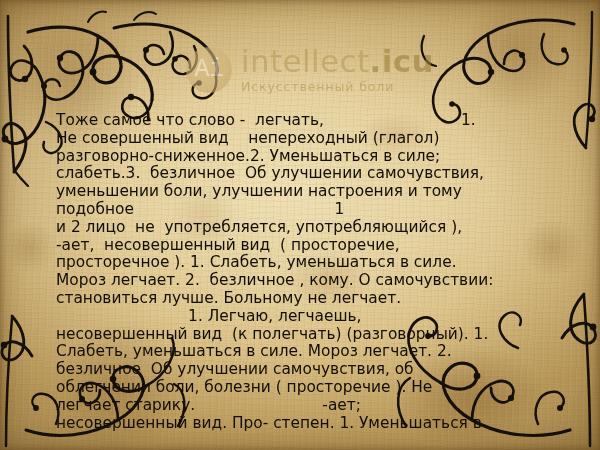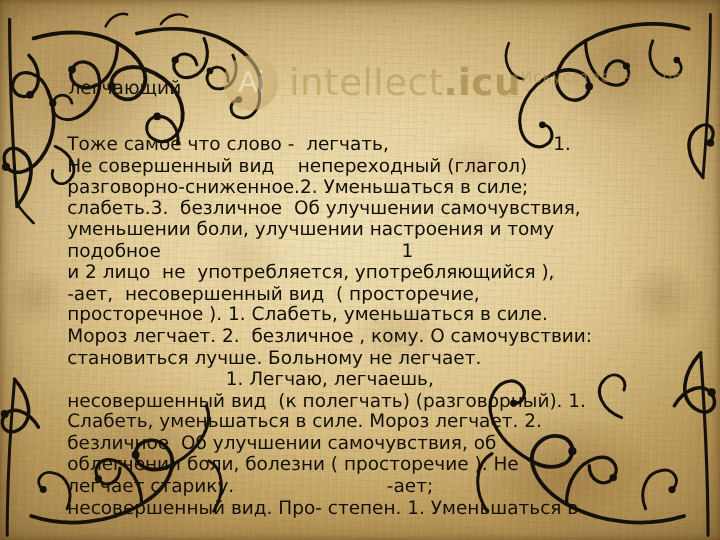--- a/index.html
+++ b/index.html
@@ -65,24 +65,24 @@
     position:absolute;left:186px;top:46px;
     display:flex;align-items:center;gap:9px;
     opacity:.60;
   }
   .wm-badge{
     width:46px;height:46px;border-radius:50%;
     background:radial-gradient(circle at 38% 32%, #d9c089 0%, #cdb074 55%, #bb9c5d 100%);
     display:flex;align-items:center;justify-content:center;
     color:#f3ead0;font-size:25px;line-height:1;font-weight:400;
     letter-spacing:-.5px;
-    font-family:Liberation Sans, sans-serif;
+    font-family:Liberation Mono, monospace;
     text-align:center;
   }
-  .wm-text{display:flex;line-height:1;}
+  .wm-text{display:flex;flex-direction:column;line-height:1;}
   .wm-title{
     font-size:31px;color:#b79a57;letter-spacing:.4px;
     font-family:"DejaVu Sans","Liberation Sans",sans-serif;
   }
   .wm-title b{color:#9d7f3c;font-weight:700;}
   .wm-sub{
     margin-top:4px;font-size:12.5px;color:#b09351;letter-spacing:.9px;
   }
 
   
@@ -210,17 +210,16 @@
   <div class="watermark">
     <div class="wm-badge">
       <span>Ai</span>
     </div>
     <div class="wm-text">
       <div class="wm-title"><span>intellect</span><b>.icu</b></div>
       <div class="wm-sub">Искусственный  боли</div>
     </div>
   </div>
 
-  <div class="headword">легчающий</div>
 
   <div class="body-text" id="body-text"><span class="ln">Тоже самое что слово -  легчать,                            1.</span><span class="ln">Не совершенный вид    непереходный (глагол)</span><span class="ln">разговорно-сниженное.2. Уменьшаться в силе;</span><span class="ln">слабеть.3.  безличное  Об улучшении самочувствия,</span><span class="ln">уменьшении боли, улучшении настроения и тому</span><span class="ln">подобное                                         1</span><span class="ln">и 2 лицо  не  употребляется, употребляющийся ),</span><span class="ln">-ает,  несовершенный вид  ( просторечие,</span><span class="ln">просторечное ). 1. Слабеть, уменьшаться в силе.</span><span class="ln">Мороз легчает. 2.  безличное , кому. О самочувствии:</span><span class="ln">становиться лучше. Больному не легчает.</span><span class="ln">                           1. Легчаю, легчаешь,</span><span class="ln">несовершенный вид  (к полегчать) (разговорный). 1.</span><span class="ln">Слабеть, уменьшаться в силе. Мороз легчает. 2.</span><span class="ln">безличное  Об улучшении самочувствия, об</span><span class="ln">облегчении боли, болезни ( просторечие ). Не</span><span class="ln">легчает старику.                          -ает;</span><span class="ln">несовершенный вид. Про- степен. 1. Уменьшаться в</span></div>
 
 </div>
 
 </body></html>

